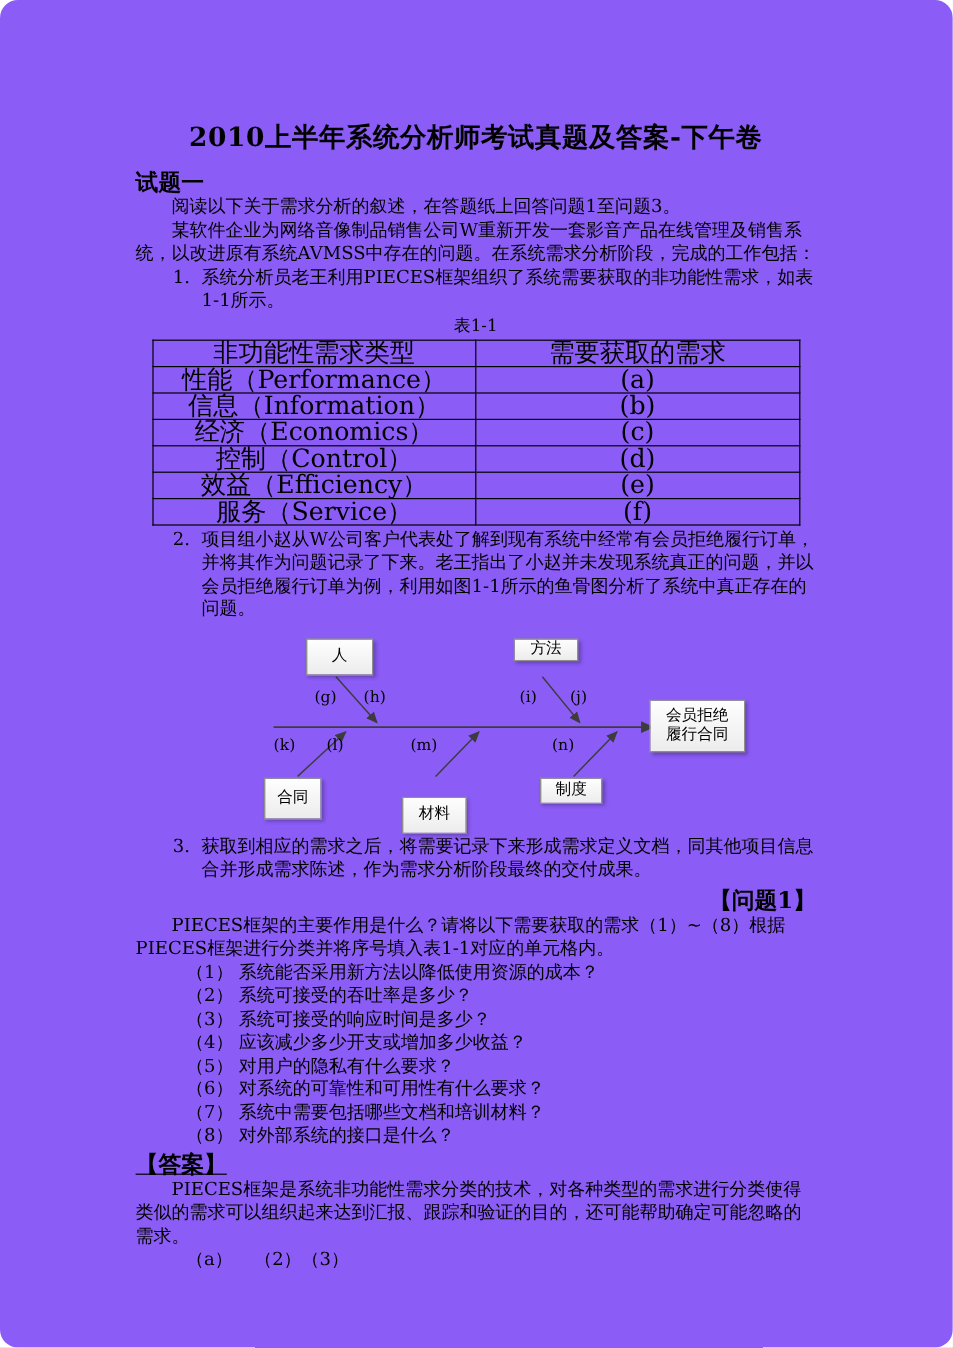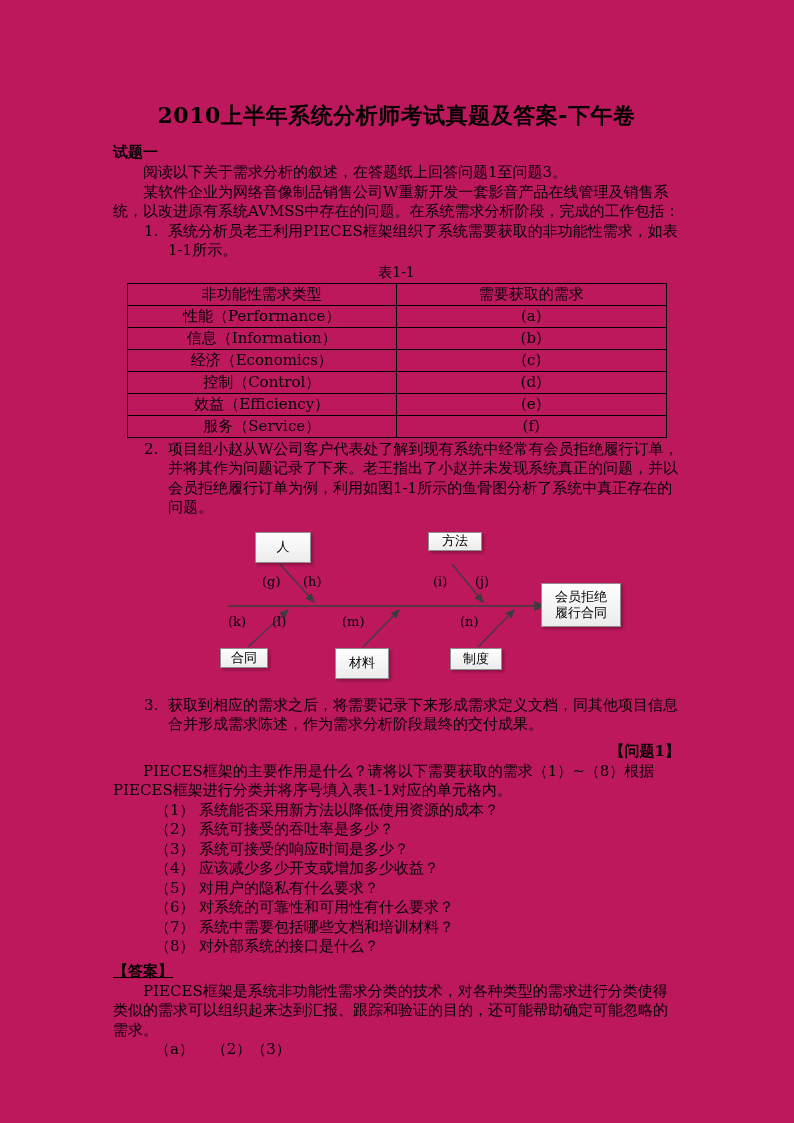--- a/index.html
+++ b/index.html
@@ -1,40 +1,40 @@
 <!DOCTYPE html>
 <html><head>
 <meta charset="utf-8">
 <style>
   * { margin: 0; padding: 0; box-sizing: border-box; }
   html, body { background: #ffffff; }
   .page {
-    width: 794px; height: 1123px; margin: 0 auto; background: #be185d;
+    width: 794px; height: 1123px; margin: 0 auto; background: #8b5cf6;
     position: relative; overflow: hidden; color: #000;
     font-family: "DejaVu Serif", "Liberation Serif", serif;
-    font-size: 15px; line-height: 19.5px;
+    font-size: 15px; line-height: 19.5px; border-radius: 15px;
   }
   .content { padding: 100px 114px 0 113px; }
   .doc-title {
     text-align: center; font-weight: bold; font-size: 22px; line-height: 30px;
     margin-bottom: 12px; letter-spacing: 0.5px;
   }
-  .sec-heading { font-weight: bold; font-size: 15px; line-height: 21px; }
+  .sec-heading { font-weight: bold; font-size: 19px; line-height: 21px; }
   .para { text-indent: 2em; }
   .num-item { display: flex; margin-left: 31px; }
   .num-item .li-num { width: 24px; flex: 0 0 24px; }
   .num-item .li-text { flex: 1; }
   .tbl-caption { text-align: center; font-size: 14px; line-height: 19px; margin-top: 2px; }
   table.req-table {
     border-collapse: collapse; width: 540px; margin: 1px auto 2px auto;
     table-layout: fixed;
   }
   table.req-table td {
     border: 1px solid #000; text-align: center; height: 22px;
-    font-size: 15px; line-height: 20px; padding: 0 2px;
+    font-size: 21px; line-height: 20px; padding: 0 2px;
   }
   
   .fishbone { position: relative; width: 470px; height: 168px; margin: 8px 0 2px 67px; }
   .fishbone svg { position: absolute; left: 0; top: 0; }
   .fb-box {
     position: absolute; border: 1px solid #8f8f8f;
     background: linear-gradient(#fefefe, #ececec);
     box-shadow: 2px 2px 3px rgba(0,0,0,0.28);
     display: flex; align-items: center; justify-content: center;
     font-size: 13px; line-height: 16px; text-align: center;
@@ -116,22 +116,22 @@
         <line x1="48" y1="80" x2="364" y2="80" stroke="#3c3c3c" stroke-width="1.4" marker-end="url(#arrow)"></line>
         <line x1="100" y1="38" x2="134" y2="76" stroke="#3c3c3c" stroke-width="1.2" marker-end="url(#arrow)"></line>
         <line x1="272" y1="38" x2="303" y2="76" stroke="#3c3c3c" stroke-width="1.2" marker-end="url(#arrow)"></line>
         <line x1="68" y1="121" x2="108" y2="84" stroke="#3c3c3c" stroke-width="1.2" marker-end="url(#arrow)"></line>
         <line x1="183" y1="121" x2="219" y2="84" stroke="#3c3c3c" stroke-width="1.2" marker-end="url(#arrow)"></line>
         <line x1="298" y1="121" x2="334" y2="84" stroke="#3c3c3c" stroke-width="1.2" marker-end="url(#arrow)"></line>
       </svg>
       <div class="fb-box" style="left:75px; top:6px; width:56px; height:31px;">人</div>
       <div class="fb-box" style="left:248px; top:6px; width:54px; height:19px;">方法</div>
       <div class="fb-box" style="left:361px; top:57px; width:80px; height:44px; padding:0 12px;">会员拒绝履行合同</div>
-      <div class="fb-box" style="left:40px; top:122px; width:48px; height:20px;">合同</div>
-      <div class="fb-box" style="left:155px; top:122px; width:54px; height:31px;">材料</div>
+      <div class="fb-box" style="left:40px; top:122px; width:48px; height:35px;">合同</div>
+      <div class="fb-box" style="left:155px; top:138px; width:54px; height:31px;">材料</div>
       <div class="fb-box" style="left:270px; top:122px; width:52px; height:22px;">制度</div>
       <div class="fb-label" style="left:82px;  top:48px;">(g)</div>
       <div class="fb-label" style="left:123px; top:48px;">(h)</div>
       <div class="fb-label" style="left:253px; top:48px;">(i)</div>
       <div class="fb-label" style="left:295px; top:48px;">(j)</div>
       <div class="fb-label" style="left:48px;  top:88px;">(k)</div>
       <div class="fb-label" style="left:92px;  top:88px;">(l)</div>
       <div class="fb-label" style="left:162px; top:88px;">(m)</div>
       <div class="fb-label" style="left:280px; top:88px;">(n)</div>
     </div>

